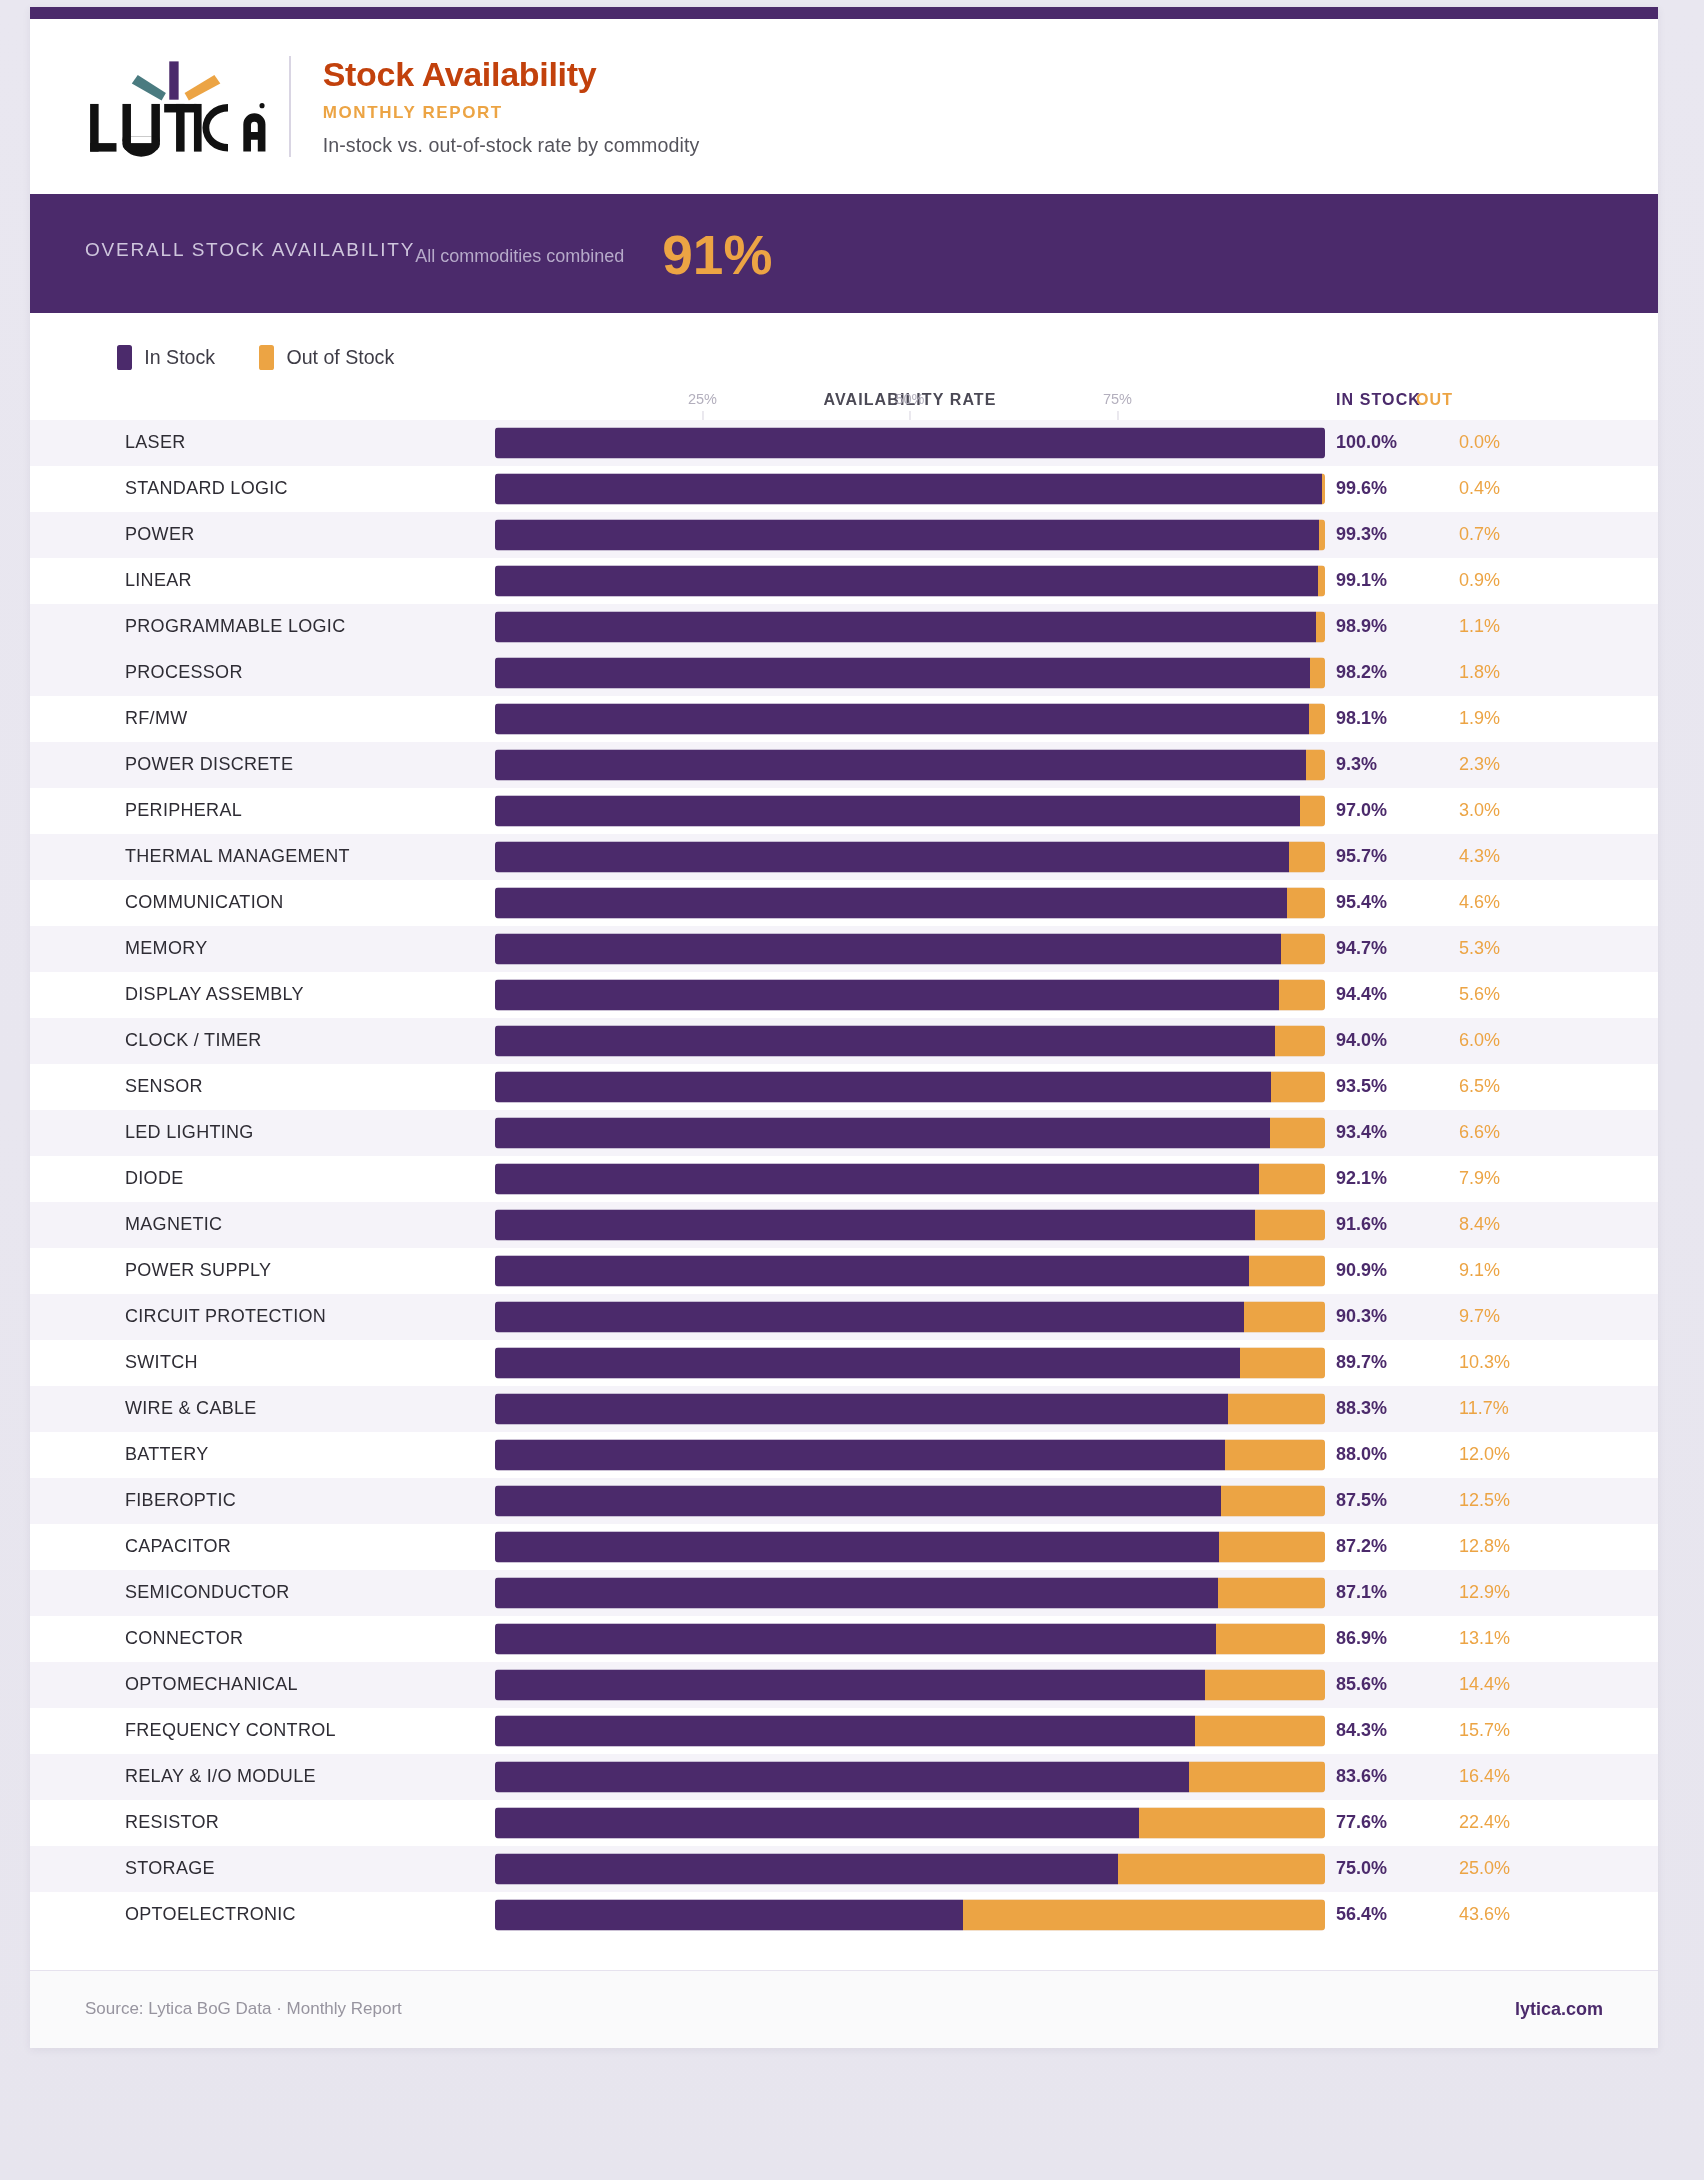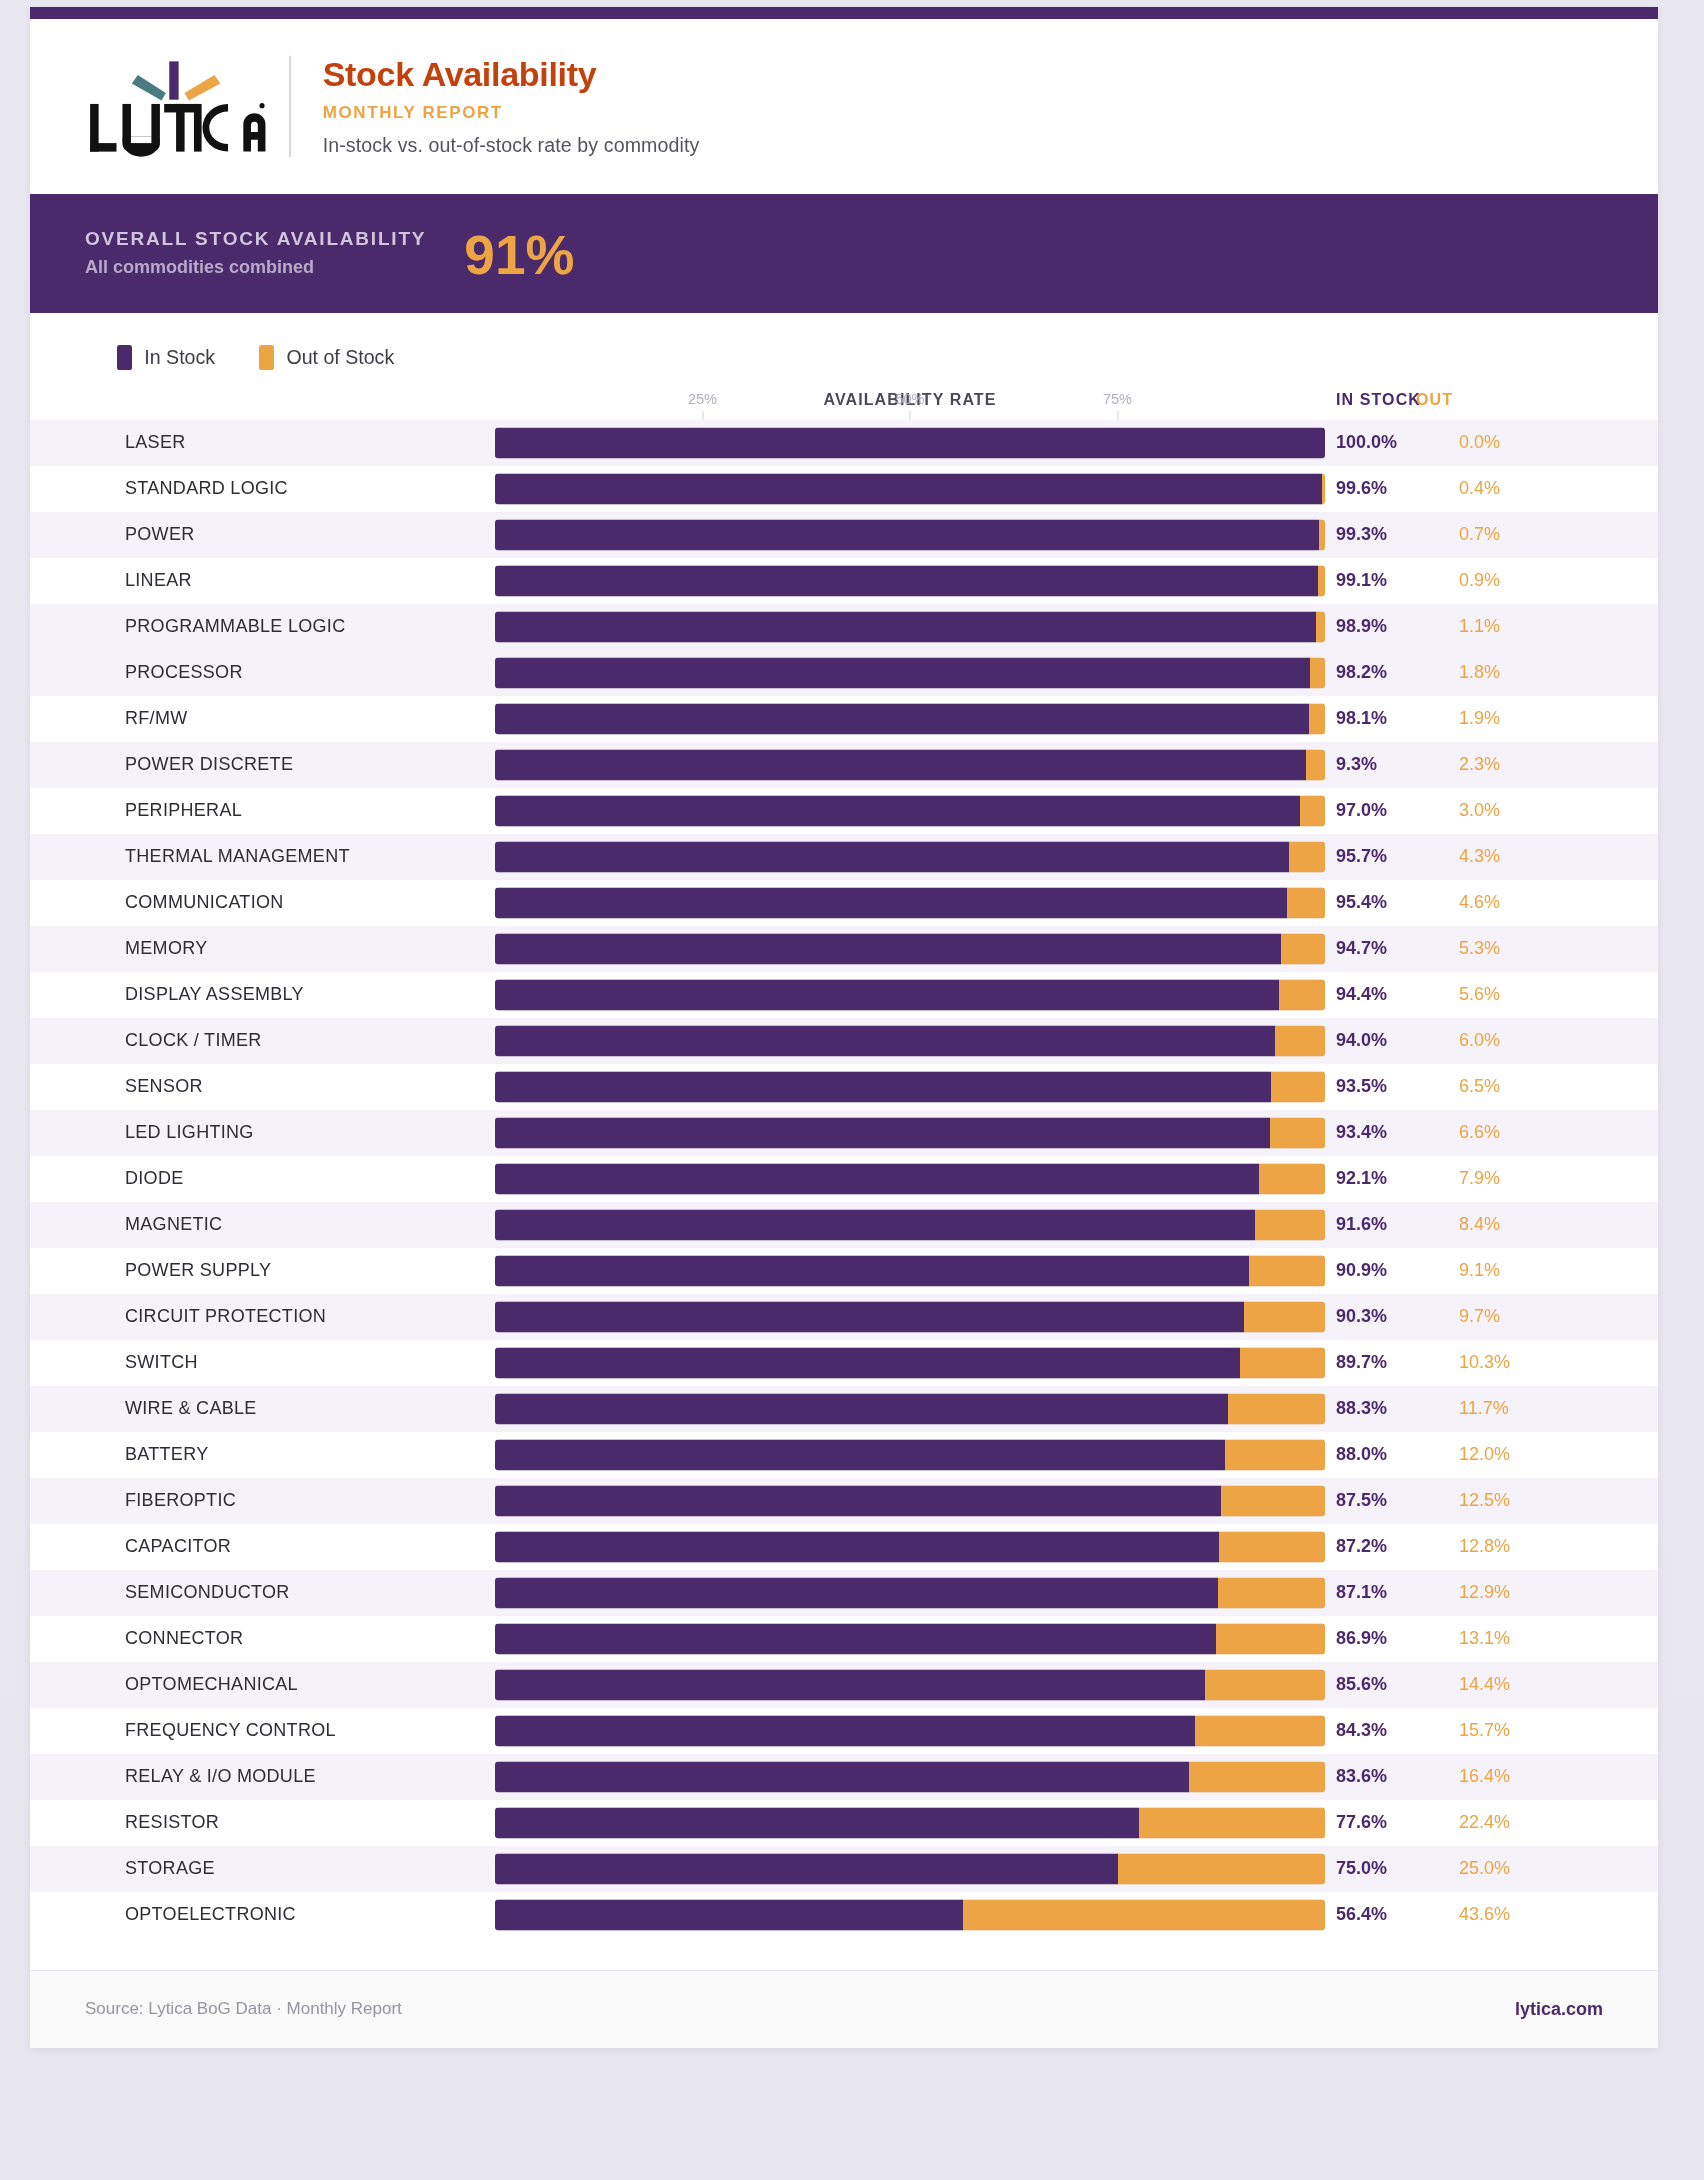--- a/index.html
+++ b/index.html
@@ -85,21 +85,21 @@
   }
 
   
   .kpi {
     background: #4b2a6b;
     height: 119px;
     display: flex;
     align-items: center;
     padding-left: 55px;
   }
-  .kpi-labels { display: flex; flex-direction: column; font-weight: bold; }
+  .kpi-labels { display: flex; flex-direction: row; }
   .kpi-label {
     font-size: 19px;
     color: #cfc6dd;
     letter-spacing: 1.8px;
   }
   .kpi-sub {
     margin-top: 6.8px;
     font-size: 18px;
     color: #b6aac9;
   }

